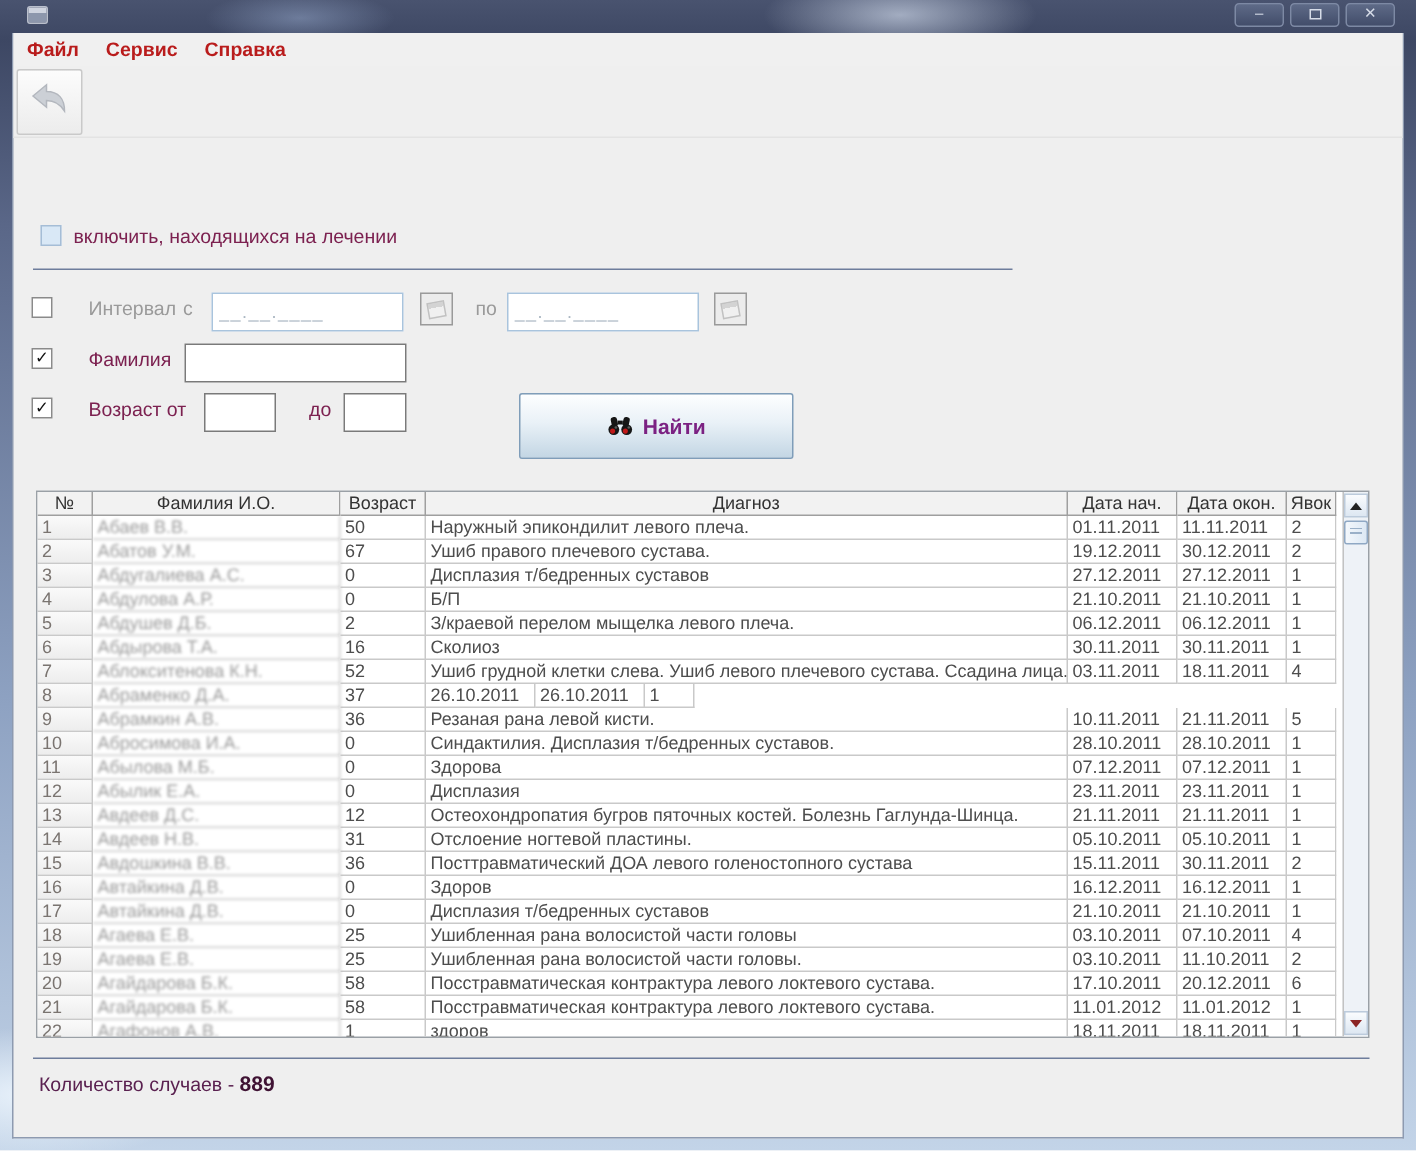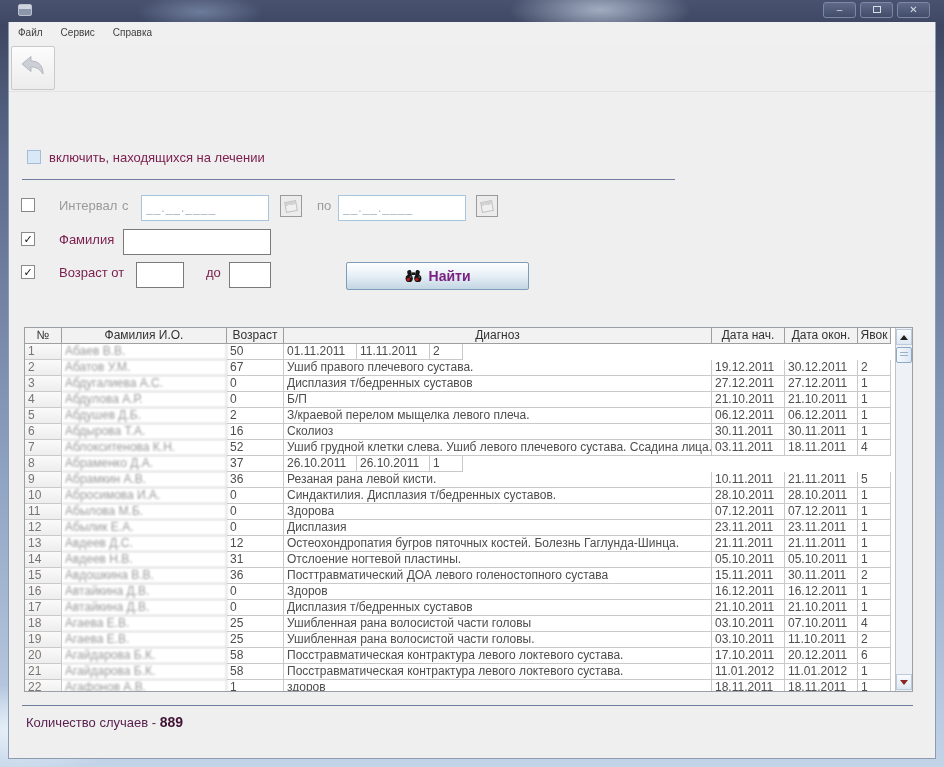--- a/index.html
+++ b/index.html
@@ -23,21 +23,21 @@
   .winbtn { width:33px; height:16px; border:1px solid #7d89a4; border-radius:3px;
     background:linear-gradient(180deg,#5b6residue,#444) ; background:linear-gradient(180deg,#5e6a87,#424d6a);
     color:#d6dce8; font-size:10px; line-height:14px; text-align:center; cursor:default; }
   .winbtn .sq { display:inline-block; width:8px; height:7px; border:1px solid #d6dce8; margin-top:3px; }
 
   
   .client { position:absolute; left:8px; top:22px; width:928px; height:737px;
     background:#efefef; border:1px solid #8d9ab0; border-top:none; }
 
   .menubar { position:absolute; left:0; top:0; width:100%; height:22px; background:#f0f0f0; display:flex; align-items:center; }
-  .menu-item { padding:0 9px; font-size:10px; color:#404040; line-height:22px; }
+  .menu-item { padding:0 9px; font-size:13px; color:#b91c1c; line-height:22px;font-weight:bold; }
 
   .toolbar { position:absolute; left:0; top:22px; width:100%; height:48px; background:#efefef; border-bottom:1px solid #e3e3e3; }
   .tool-btn { position:absolute; left:2px; top:2px; width:44px; height:44px;
     border:1px solid #c9c9c9; background:linear-gradient(180deg,#fcfcfc,#ececec); border-radius:2px;
     display:flex; align-items:center; justify-content:center; }
 
   .page-title { position:absolute; left:17px; top:76px; font-size:21px; color:#8d2767; }
 
   
   .chk { position:absolute; width:14px; height:14px; border:1px solid #8a8a8a; background:#fff;
@@ -51,21 +51,21 @@
     font-size:12px; padding:0 4px; color:#333; }
   .txt.datemask { border:1px solid #a9c4dd; color:#333; letter-spacing:1px; }
   .txt.datemask::placeholder { color:#aab6c2; letter-spacing:1px; }
 
   .calbtn { position:absolute; width:22px; height:22px; border:1px solid #9a9a9a; background:#ececec;
     display:flex; align-items:center; justify-content:center; }
   .cal-ico { width:12px; height:11px; border:1px solid #b0b0b0; transform:rotate(-10deg); opacity:.7;
     background:linear-gradient(180deg,#c9c9c9 0 3px,#f2f2f2 3px 100%),
                repeating-linear-gradient(90deg,#d8d8d8 0 2px,transparent 2px 4px); }
 
-  .find-btn { position:absolute; left:337px; top:240px; width:183px; height:28px;
+  .find-btn { position:absolute; left:337px; top:240px; width:183px; height:44px;
     border:1px solid #7f9db9; border-radius:2px;
     background:linear-gradient(180deg,#fdfeff 0%,#e9f1f7 45%,#c3d6e4 100%);
     display:flex; align-items:center; justify-content:center; gap:7px; cursor:default; }
   .find-btn span { font-size:14px; font-weight:bold; color:#7b2182; }
 
   
   .table { position:absolute; left:15px; top:305px; width:889px; height:365px; background:#fff; border:1px solid #9aa0a6; }
   .grid { position:absolute; left:0; top:0; right:21px; bottom:0; overflow:hidden; }
   .thead { display:flex; height:16px; }
   .th { background:#f2f2f2; border-right:1px solid #9f9f9f; border-bottom:1px solid #9f9f9f;
@@ -180,20 +180,21 @@
           <div class="th c-diag">Диагноз</div>
           <div class="th c-d1">Дата нач.</div>
           <div class="th c-d2">Дата окон.</div>
           <div class="th c-vis">Явок</div>
         </div>
         <div id="table-body">
             <div class="trow">
               <div class="td c-num">1</div>
               <div class="td c-name">Абаев В.В.</div>
               <div class="td c-age">50</div>
+              <div class="td c-diag">Наружный эпикондилит левого плеча.</div>
               <div class="td c-d1">01.11.2011</div>
               <div class="td c-d2">11.11.2011</div>
               <div class="td c-vis">2</div>
             </div>
             <div class="trow">
               <div class="td c-num">2</div>
               <div class="td c-name">Абатов У.М.</div>
               <div class="td c-age">67</div>
               <div class="td c-diag">Ушиб правого плечевого сустава.</div>
               <div class="td c-d1">19.12.2011</div>

